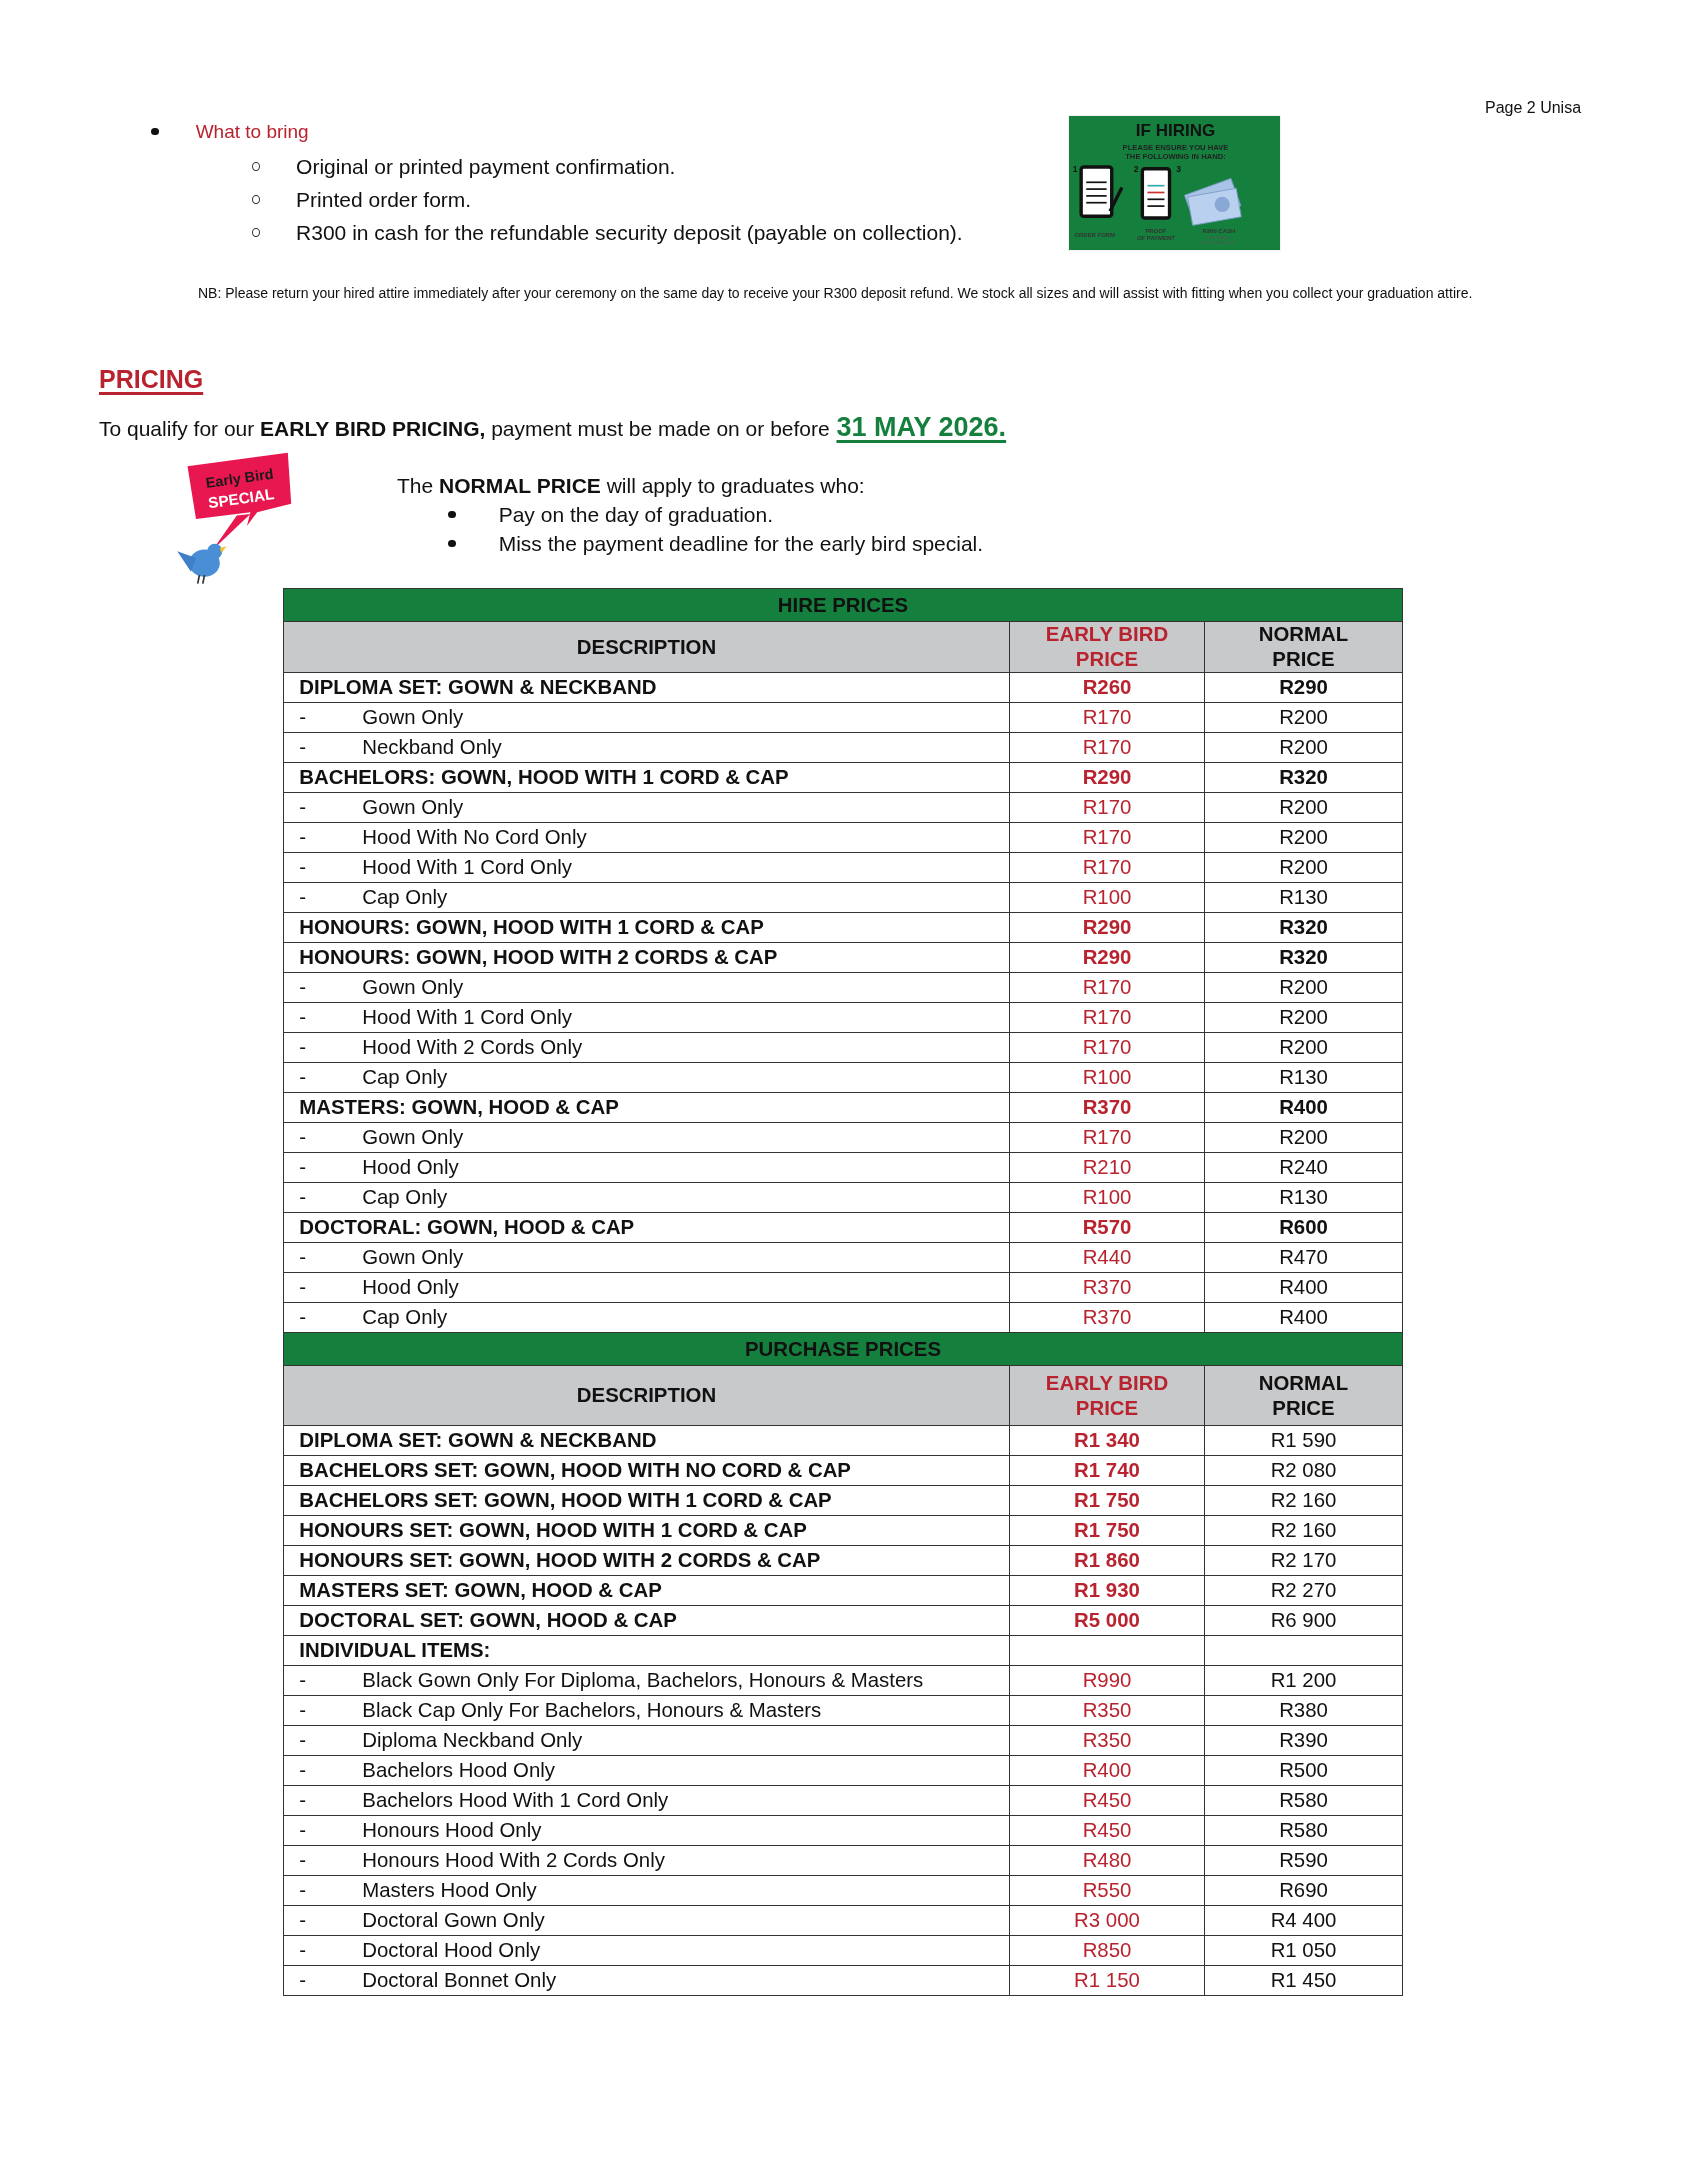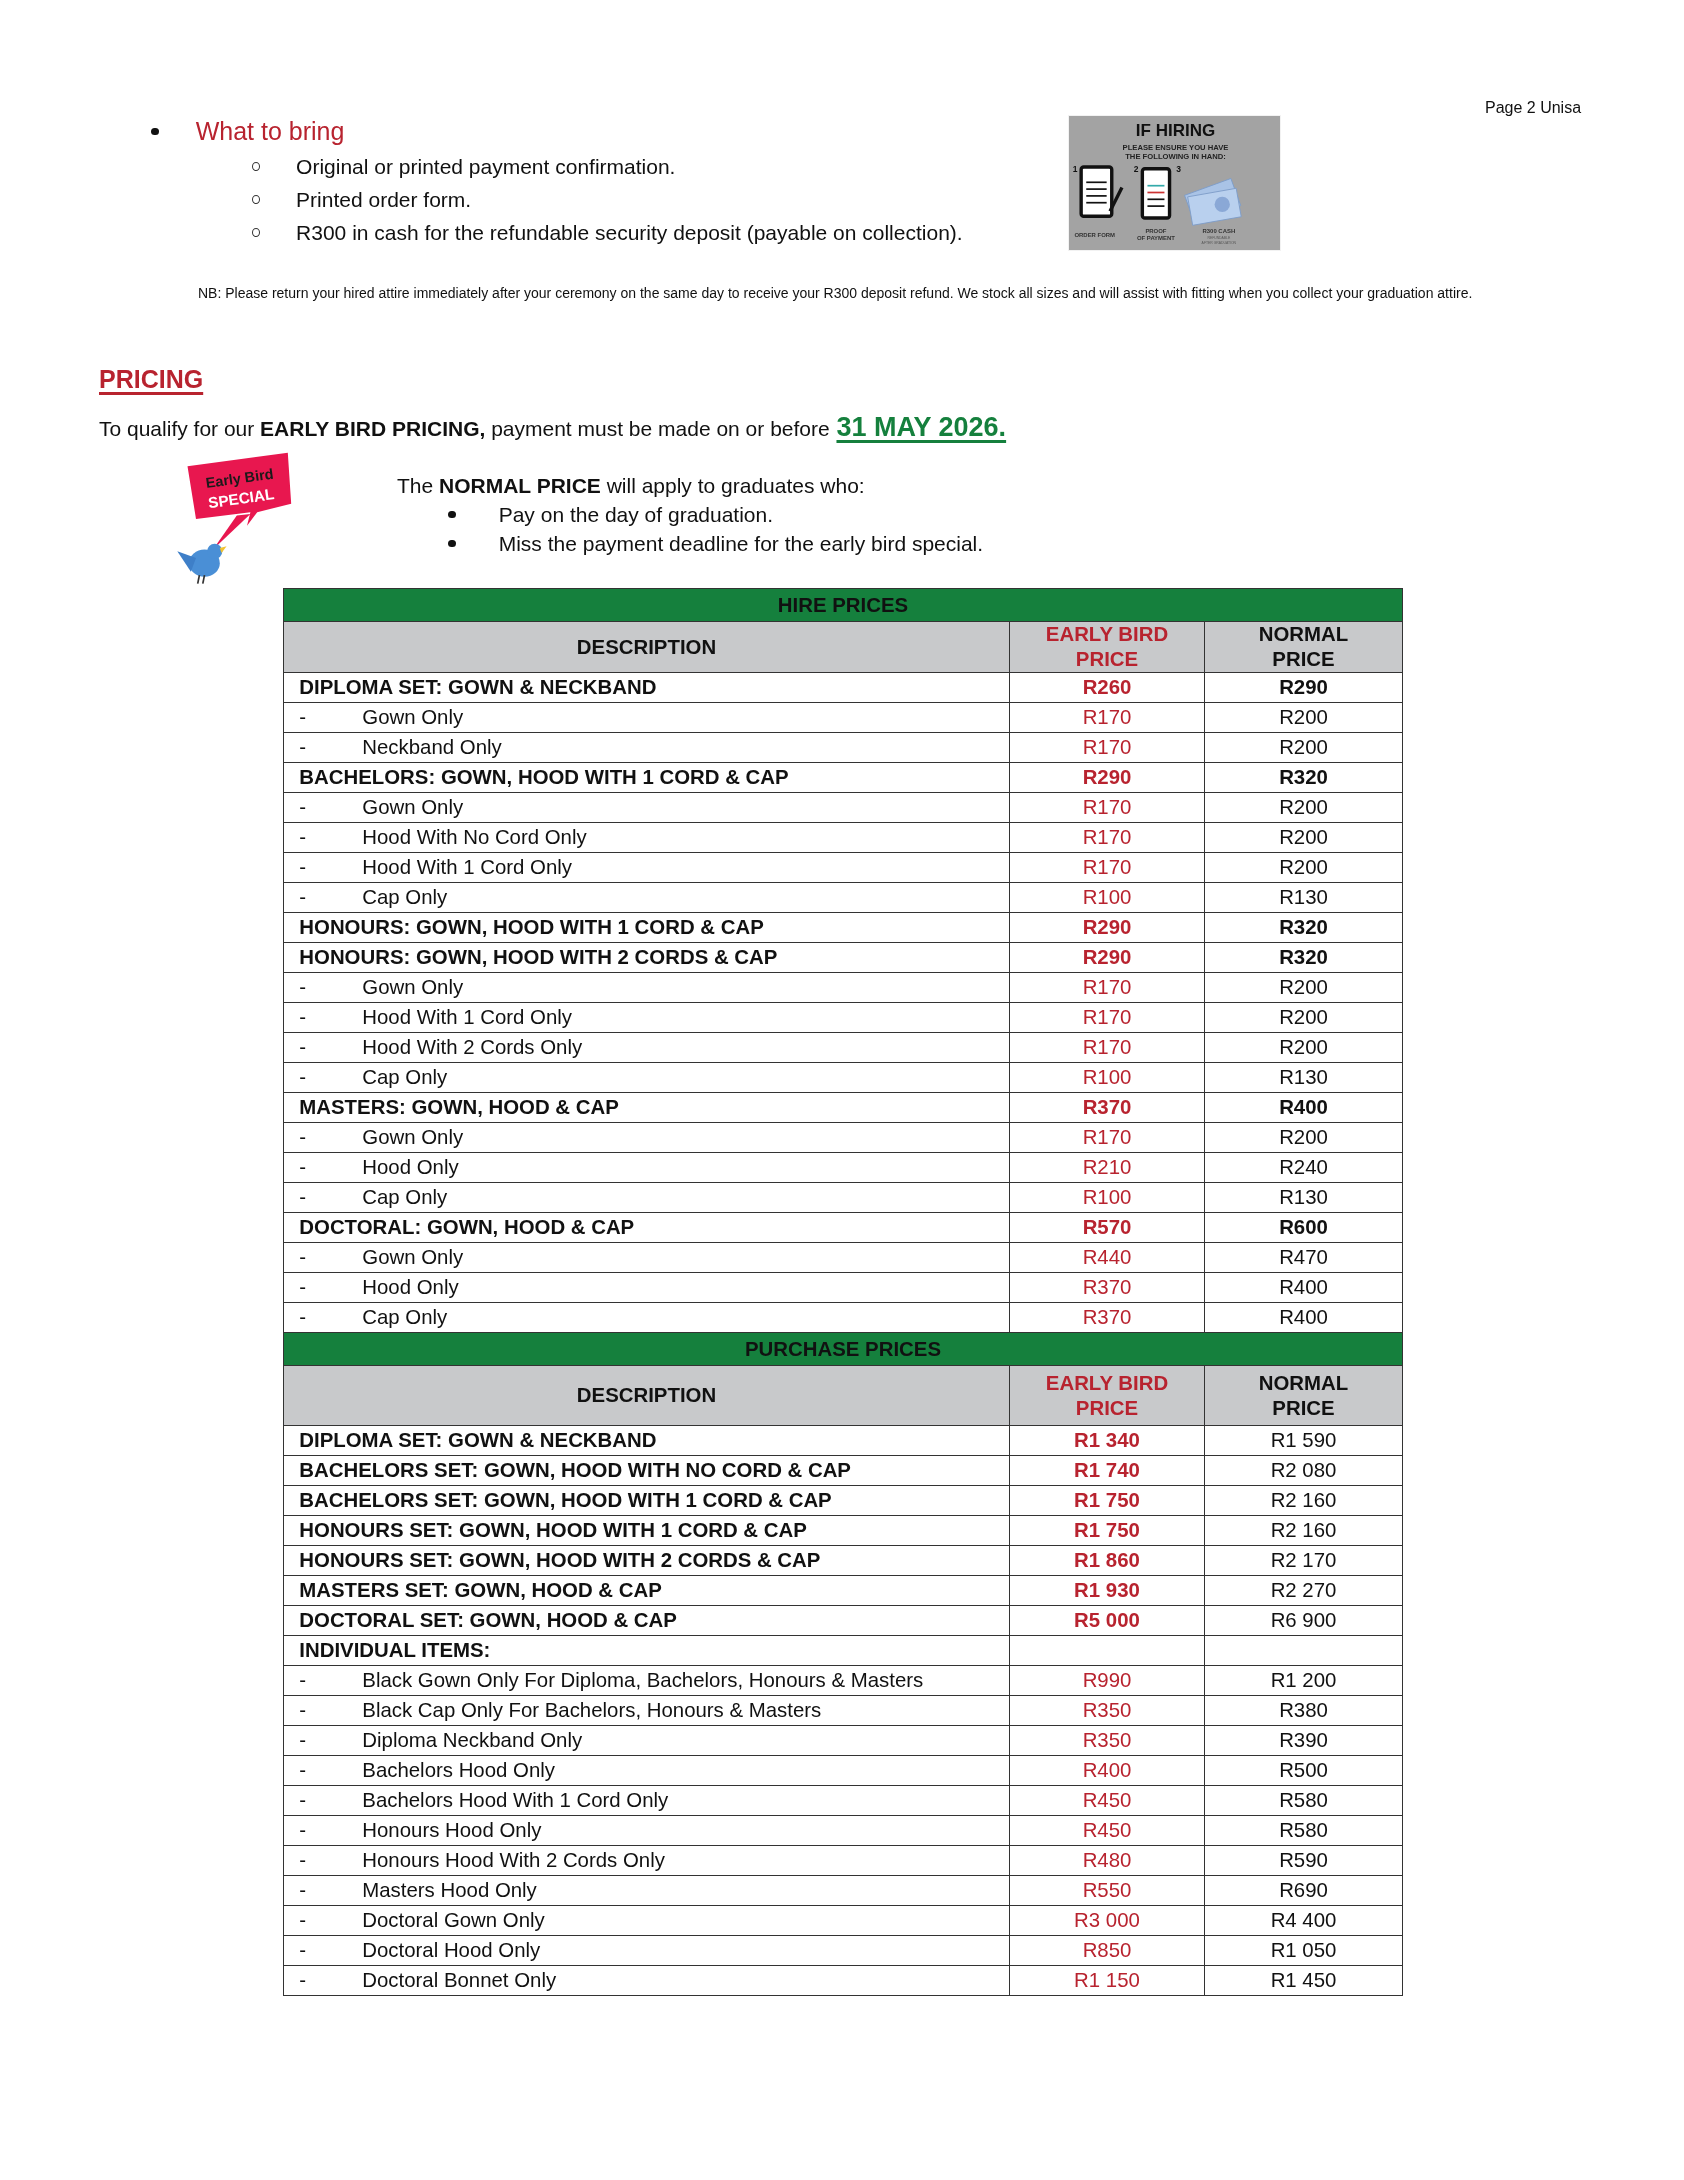--- a/index.html
+++ b/index.html
@@ -5,27 +5,27 @@
   * { box-sizing: border-box; margin: 0; padding: 0; }
   html, body { width: 1685px; height: 2181px; background: #ffffff; }
   body { position: relative; font-family: "Liberation Sans", sans-serif; color: #111; overflow: hidden; }
 
   .page-label { position: absolute; left: 1485px; top: 99px; font-size: 16px; color: #111; }
 
   
   .bring { position: absolute; left: 145px; top: 117px; }
   .bring-head { display: flex; align-items: center; height: 29px; }
   .bullet-dot { width: 7.7px; height: 7.7px; background: #111; border-radius: 50%; margin-left: 6px; margin-right: 37px; }
-  .bring-title { color: #b8232f; font-size: 25px; text-align: center; }
+  .bring-title { color: #b8232f; font-size: 19px; text-align: center; }
   .bring-list { list-style: none; margin-left: 104px; margin-top: 4.3px; }
   .bring-list li { display: flex; align-items: center; height: 33px; font-size: 21px; }
   .circ { width: 8.5px; height: 9.4px; border: 1.3px solid #333; border-radius: 50%; margin-left: 2.6px; margin-right: 36px; }
 
   
-  .hiring { position: absolute; left: 1068px; top: 115px; width: 213px; height: 136px; background: #a3a3a3; border: 0.9px solid #f2f2f2; }
+  .hiring { position: absolute; left: 1068px; top: 115px; width: 213px; height: 136px; background: #15803d; border: 0.9px solid #f2f2f2; }
 
   .nb { position: absolute; left: 198px; top: 279px; width: 1397px; font-size: 14px; line-height: 28px; }
 
   .pricing-h { position: absolute; left: 99px; top: 365px; font-size: 25px; font-weight: bold; color: #b8232f; text-decoration: underline; text-decoration-thickness: 2.6px; text-underline-offset: 4.3px; }
 
   .qualify { position: absolute; left: 99px; top: 412px; font-size: 21px; display: flex; align-items: baseline; white-space: pre; }
   .qualify b { font-weight: bold; }
   .deadline { color: #15803d; font-weight: bold; font-size: 27px; text-decoration: underline; text-decoration-thickness: 2.6px; text-underline-offset: 4.3px; margin-left: 6.8px; }
 
   .badge { position: absolute; left: 162px; top: 451px; width: 136px; height: 136px; }

